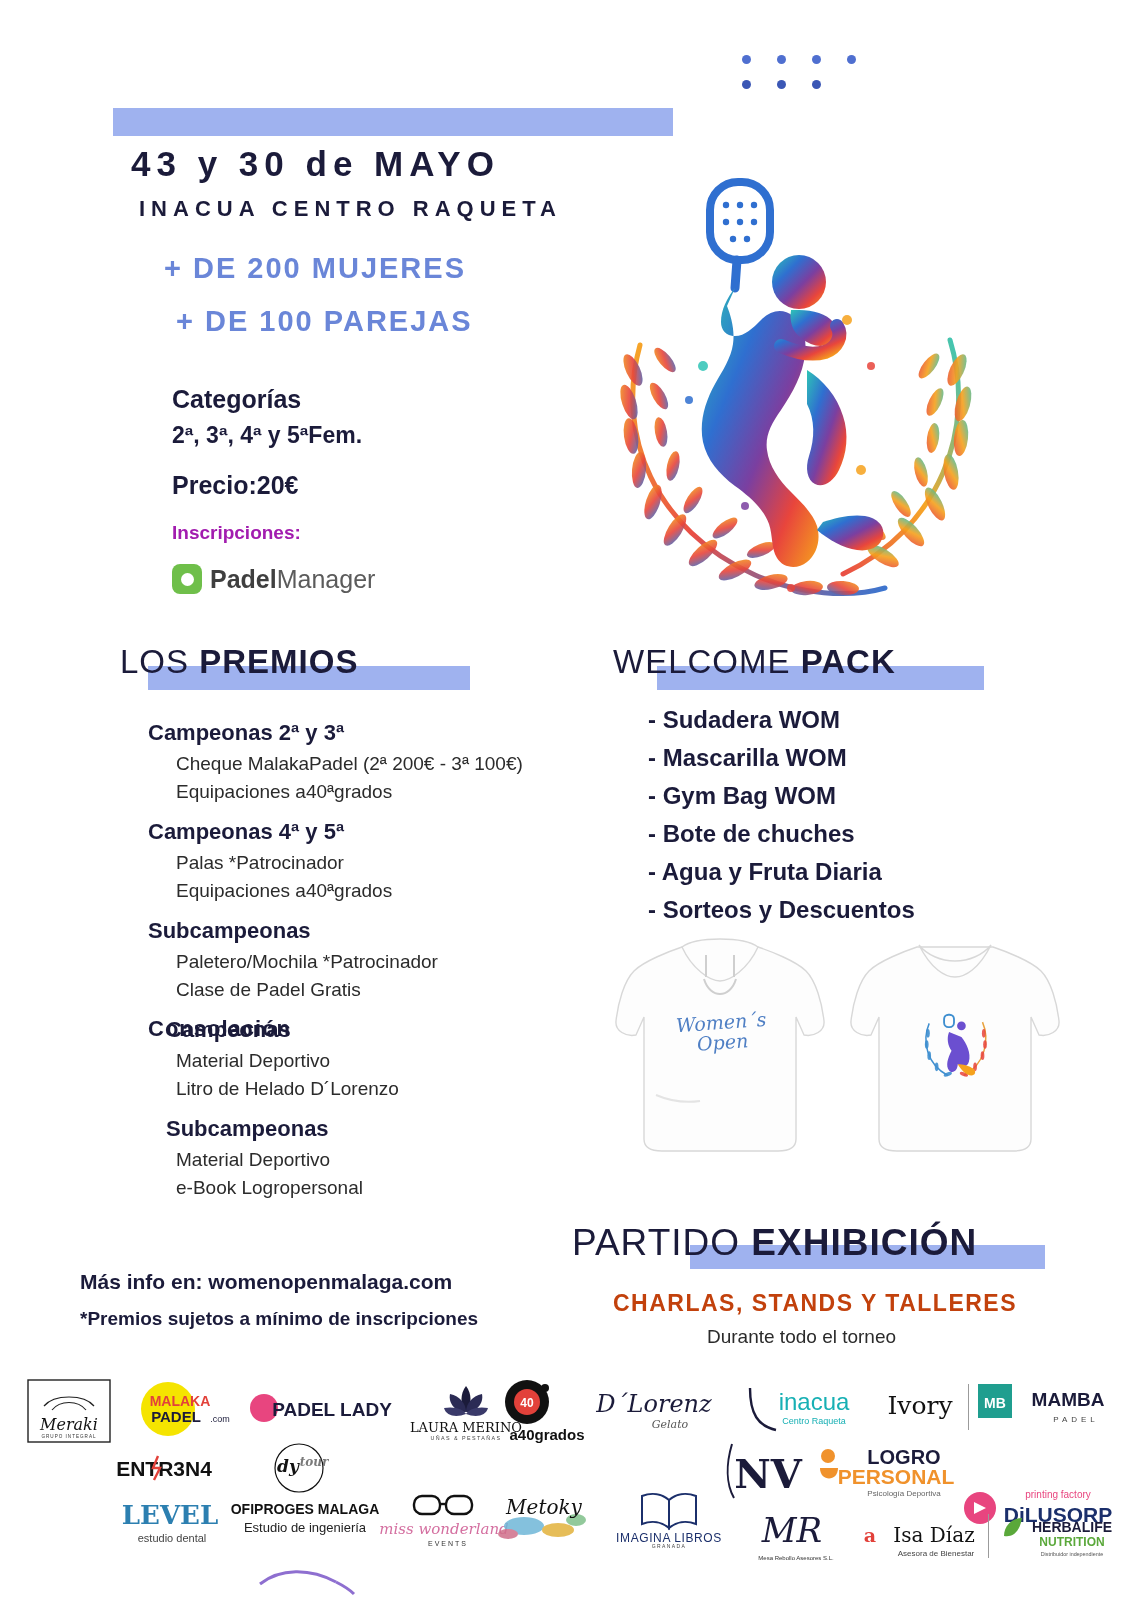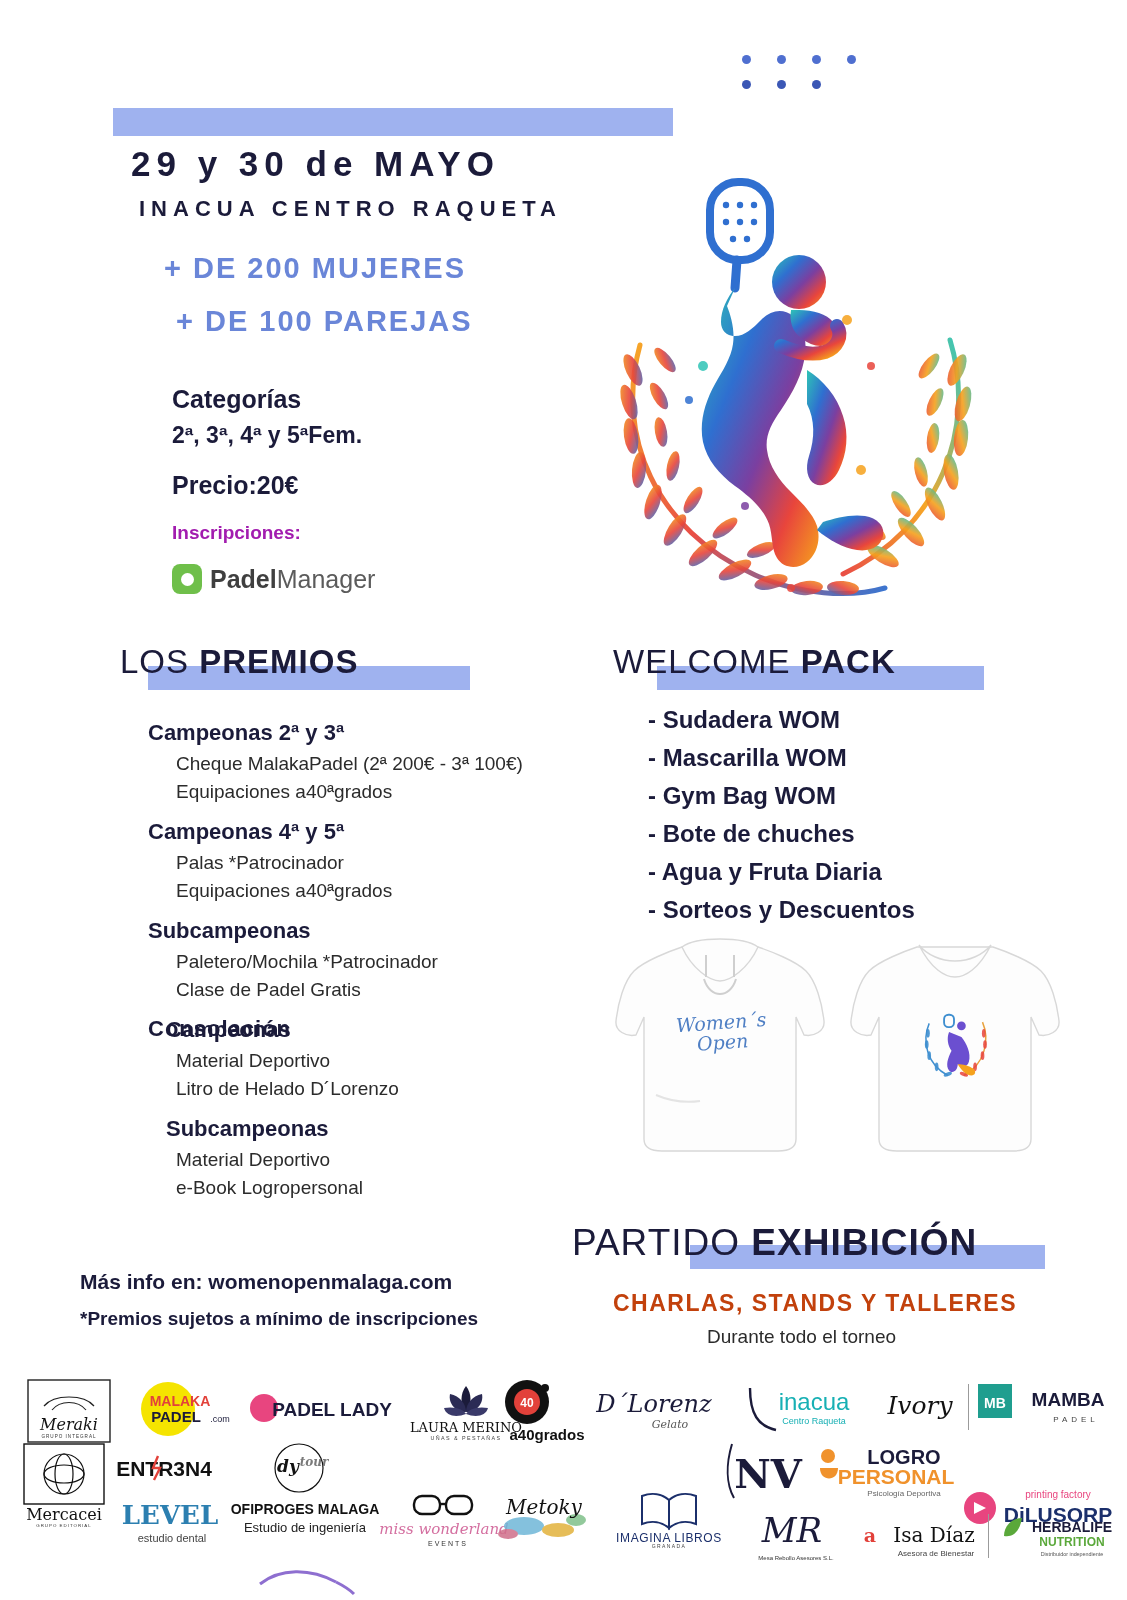--- a/index.html
+++ b/index.html
@@ -151,21 +151,21 @@
         <span class="dot"></span>
         <span class="dot"></span>
       </div>
     <div class="row r2">
         <span class="dot"></span>
         <span class="dot"></span>
         <span class="dot"></span>
       </div>
   </div>
 
-  <div class="subtitle-date">29 y 30 de MAYO</div>
+  <div class="subtitle-date">43 y 30 de MAYO</div>
   <div class="subtitle-place">INACUA CENTRO RAQUETA</div>
 
   <div class="stat" id="stat1">+ DE 200 MUJERES</div>
   <div class="stat" id="stat2">+ DE 100 PAREJAS</div>
 
   <div class="info-block">
     <div class="info-h">Categorías</div>
     <div class="info-l">2ª, 3ª, 4ª y 5ªFem.</div>
     <div class="info-p">Precio:20€</div>
     <div class="info-i">Inscripciones:</div>
@@ -469,46 +469,36 @@
     </div>
 
     <div class="sp" style="left:742px; top:8px; width:130px; height:58px;">
       <svg viewBox="0 0 130 58" width="130" height="58">
           <path d="M8,8 C8,34 16,46 34,50" fill="none" stroke="#1b1b3a" stroke-width="2.4"></path>
           <text x="72" y="30" font-size="24" text-anchor="middle" fill="#17b0b4" font-family="Liberation Sans, sans-serif">inacua</text>
           <text x="72" y="44" font-size="9" text-anchor="middle" fill="#17b0b4" font-family="Liberation Sans, sans-serif">Centro Raqueta</text>
         </svg>
     </div>
 
-    <div class="sp" style="left:872px; top:12px; width:96px; height:44px;font-style:italic;">
+    <div class="sp" style="left:872px; top:12px; width:96px; height:44px;">
       <svg viewBox="0 0 96 44" width="96" height="44">
           <text x="48" y="30" font-size="25" text-anchor="middle" fill="#111" font-family="DejaVu Serif, serif">Ivory</text>
         </svg>
     </div>
     <div class="sep" style="left:968px; top:12px; height:46px;"></div>
 
     <div class="sp" style="left:976px; top:6px; width:144px; height:58px;">
       <svg viewBox="0 0 144 58" width="144" height="58">
           <rect x="2" y="6" width="34" height="34" fill="#1f9e8f"></rect>
           <text x="19" y="30" font-size="14" font-weight="bold" text-anchor="middle" fill="#fff" font-family="Liberation Sans, sans-serif">MB</text>
           <text x="92" y="28" font-size="19" font-weight="bold" text-anchor="middle" fill="#1b1b3a" font-family="Liberation Sans, sans-serif">MAMBA</text>
           <text x="100" y="44" font-size="8" letter-spacing="4" text-anchor="middle" fill="#444" font-family="Liberation Sans, sans-serif">PADEL</text>
         </svg>
     </div>
 
-    <div class="sp" style="left:8px; top:70px; width:112px; height:86px;">
-      <svg viewBox="0 0 112 86" width="112" height="86">
-          <rect x="16" y="2" width="80" height="60" fill="none" stroke="#111" stroke-width="1.4"></rect>
-          <circle cx="56" cy="32" r="20" fill="none" stroke="#111" stroke-width="1.2"></circle>
-          <ellipse cx="56" cy="32" rx="20" ry="9" fill="none" stroke="#111" stroke-width="1.2"></ellipse>
-          <ellipse cx="56" cy="32" rx="9" ry="20" fill="none" stroke="#111" stroke-width="1.2"></ellipse>
-          <text x="56" y="78" font-size="16" text-anchor="middle" fill="#111" font-family="DejaVu Serif, serif">Mercacei</text>
-          <text x="56" y="85" font-size="4.4" letter-spacing="1" text-anchor="middle" fill="#333" font-family="Liberation Sans, sans-serif">GRUPO EDITORIAL</text>
-        </svg>
-    </div>
 
     <div class="sp" style="left:96px; top:76px; width:136px; height:40px;">
       <svg viewBox="0 0 136 40" width="136" height="40">
           <text x="68" y="28" font-size="21" font-weight="bold" text-anchor="middle" fill="#111" font-family="Liberation Sans, sans-serif">ENTR3N4</text>
           <path d="M62,8 L57,20 L64,20 L58,32" fill="none" stroke="#e2413a" stroke-width="2.4"></path>
         </svg>
     </div>
 
     <div class="sp" style="left:256px; top:70px; width:86px; height:56px;font-weight:bold;">
       <svg viewBox="0 0 86 56" width="86" height="56">

